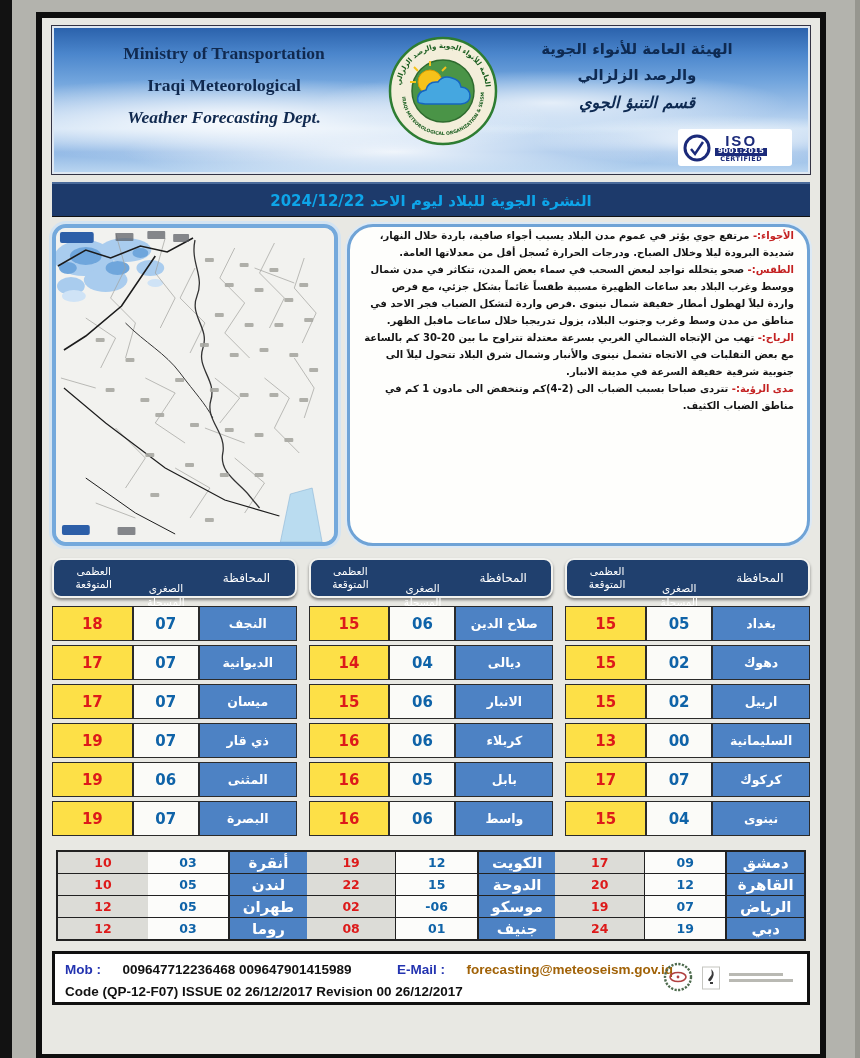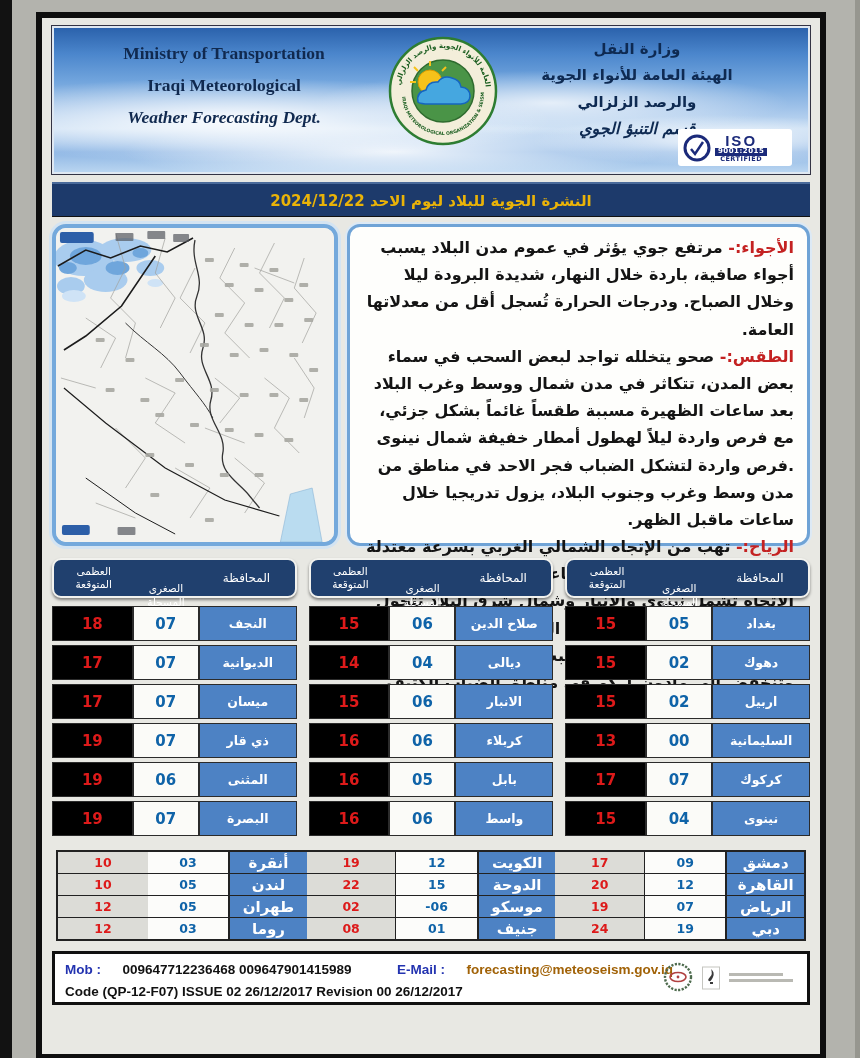--- a/index.html
+++ b/index.html
@@ -28,50 +28,50 @@
     font-weight:bold;font-size:15px;line-height:1.75;direction:rtl;}
   .ar-block .it{font-style:italic;font-size:16px;}
   .iso-badge{position:absolute;right:16px;bottom:6px;width:114px;height:37px;background:#fff;
     border-radius:3px;display:flex;align-items:center;gap:4px;padding:8px 5px;box-sizing:border-box;}
   .iso-col{display:flex;flex-direction:column;align-items:center;line-height:1.05;}
   .iso-word{font-size:15px;font-weight:900;color:#1b2a7a;letter-spacing:2px;font-family:"Liberation Sans",sans-serif;}
   .iso-std{background:#1b2a7a;color:#fff;font-size:7px;font-weight:bold;padding:0 3px;letter-spacing:.5px;}
   .iso-cert{font-size:6.5px;font-weight:bold;color:#1b2a7a;letter-spacing:.5px;}
 
   
-  .date-bar{margin-top:8px;height:34px;background:#1d3a6b;color:#eab308;text-align:center;line-height:34px;
+  .date-bar{margin-top:8px;height:34px;background:#1d3a6b;color:#0ea5e9;text-align:center;line-height:34px;
     font-size:15px;font-weight:bold;direction:rtl;border-top:2px solid #4a6a9a;box-shadow:0 1px 0 #111;box-sizing:border-box;}
 
   
   .main-row{margin-top:8px;display:flex;gap:9px;height:322px;}
   .map-panel{width:286px;height:100%;border:4px solid #74a9dc;border-radius:14px;background:#f2f2ef;
     box-shadow:0 0 0 3px #d4e4f2;overflow:hidden;box-sizing:border-box;}
   .map-panel svg{display:block;width:100%;height:100%;}
-  .forecast-box{flex:1;background:#fefefc;border:3px solid #6fa3d6;border-radius:13px;box-shadow:0 0 0 2px #dce9f5;
-    padding:7px 13px;box-sizing:border-box;direction:rtl;color:#141414;font-size:16px;font-weight:bold;
+  .forecast-box{flex:1;background:#fefefc;border:3px solid #6fa3d6;border-radius:26px;box-shadow:0 0 0 2px #dce9f5;
+    padding:0 13px;box-sizing:border-box;direction:rtl;color:#141414;font-size:10px;font-weight:bold;
     line-height:1.7;text-align:right;}
   .forecast-box p{margin:0;}
   .sec-label{color:#c42222;}
   .num{direction:ltr;unicode-bidi:isolate;font-weight:bold;}
 
   
   .tables-row{margin-top:12px;display:flex;direction:rtl;gap:12px;}
   .gov-table{flex:1;}
   .gov-head{height:40px;background:#20406e;border-radius:9px;border:2px solid #f2f2ee;
     box-shadow:0 2px 3px rgba(0,0,0,.45);display:flex;direction:rtl;align-items:center;color:#fff;
     box-sizing:border-box;margin-bottom:8px;}
   .gh{display:flex;flex-direction:column;align-items:center;justify-content:center;font-size:10.5px;line-height:1.25;}
   .gh.nh{width:40%;font-size:12px;}
   .gh.mn{width:27%;margin-top:35px;}
   .gh.mx{width:33%;}
   .gov-row{height:35px;margin-bottom:4px;display:flex;direction:rtl;}
   .c{display:flex;align-items:center;justify-content:center;border:1px solid #2b2b2b;box-sizing:border-box;}
   .c.name{width:40%;background:#4d82c4;color:#fff;font-size:12.5px;font-weight:bold;}
   .c.min{width:27%;background:#fbfbf8;color:#0f63a8;font-size:15px;}
-  .c.max{width:33%;background:#000000;color:#dd1a1a;font-size:15px;}
+  .c.max{width:33%;background:#fde047;color:#dd1a1a;font-size:15px;}
 
   
   .capitals-bar{margin-top:6px;height:34px;background:#1d3a6b;border-radius:8px;border:2px solid #f0f0ec;
     box-shadow:0 2px 3px rgba(0,0,0,.45);color:#fff;text-align:center;line-height:30px;font-size:14px;
     font-weight:bold;box-sizing:border-box;}
   .cap-table{margin:10px 4px 0;border:2px solid #222;}
   .cap-row{display:flex;direction:rtl;height:21px;border-bottom:1px solid #222;}
   .cap-row:last-child{border-bottom:none;}
   .cp{display:flex;align-items:center;justify-content:center;border-inline-end:1px solid #222;
     box-sizing:border-box;font-weight:bold;}
@@ -129,21 +129,20 @@
                 <line x1="30" y1="35" x2="26" y2="31"></line>
               <line x1="28" y1="46" x2="22" y2="46"></line>
                 <line x1="54" y1="35" x2="58" y2="31"></line>
             </g>
             <path d="M30 66 q-2 -10 8 -12 q2 -9 12 -8 q5 -7 14 -4 q8 2 9 9 q9 1 9 9 q0 7 -9 8 l-36 0 q-7 -1 -7 -2z" fill="#45a7e0" stroke="#1565c0" stroke-width="1.5"></path>
           </g>
         </svg>
       </div>
 
       <div class="ar-block">
-        <div>وزارة النقل</div>
         <div>الهيئة العامة للأنواء الجوية</div>
         <div>والرصد الزلزالي</div>
         <div class="it">قسم التنبؤ الجوي</div>
       </div>
 
       <div class="iso-badge">
         <svg width="28" height="28" viewBox="0 0 28 28">
           <circle cx="14" cy="14" r="12" fill="#fff" stroke="#1b2a7a" stroke-width="3"></circle>
           <path d="M8 15 l4 5 l8 -12" fill="none" stroke="#1b2a7a" stroke-width="2.5"></path>
         </svg>

